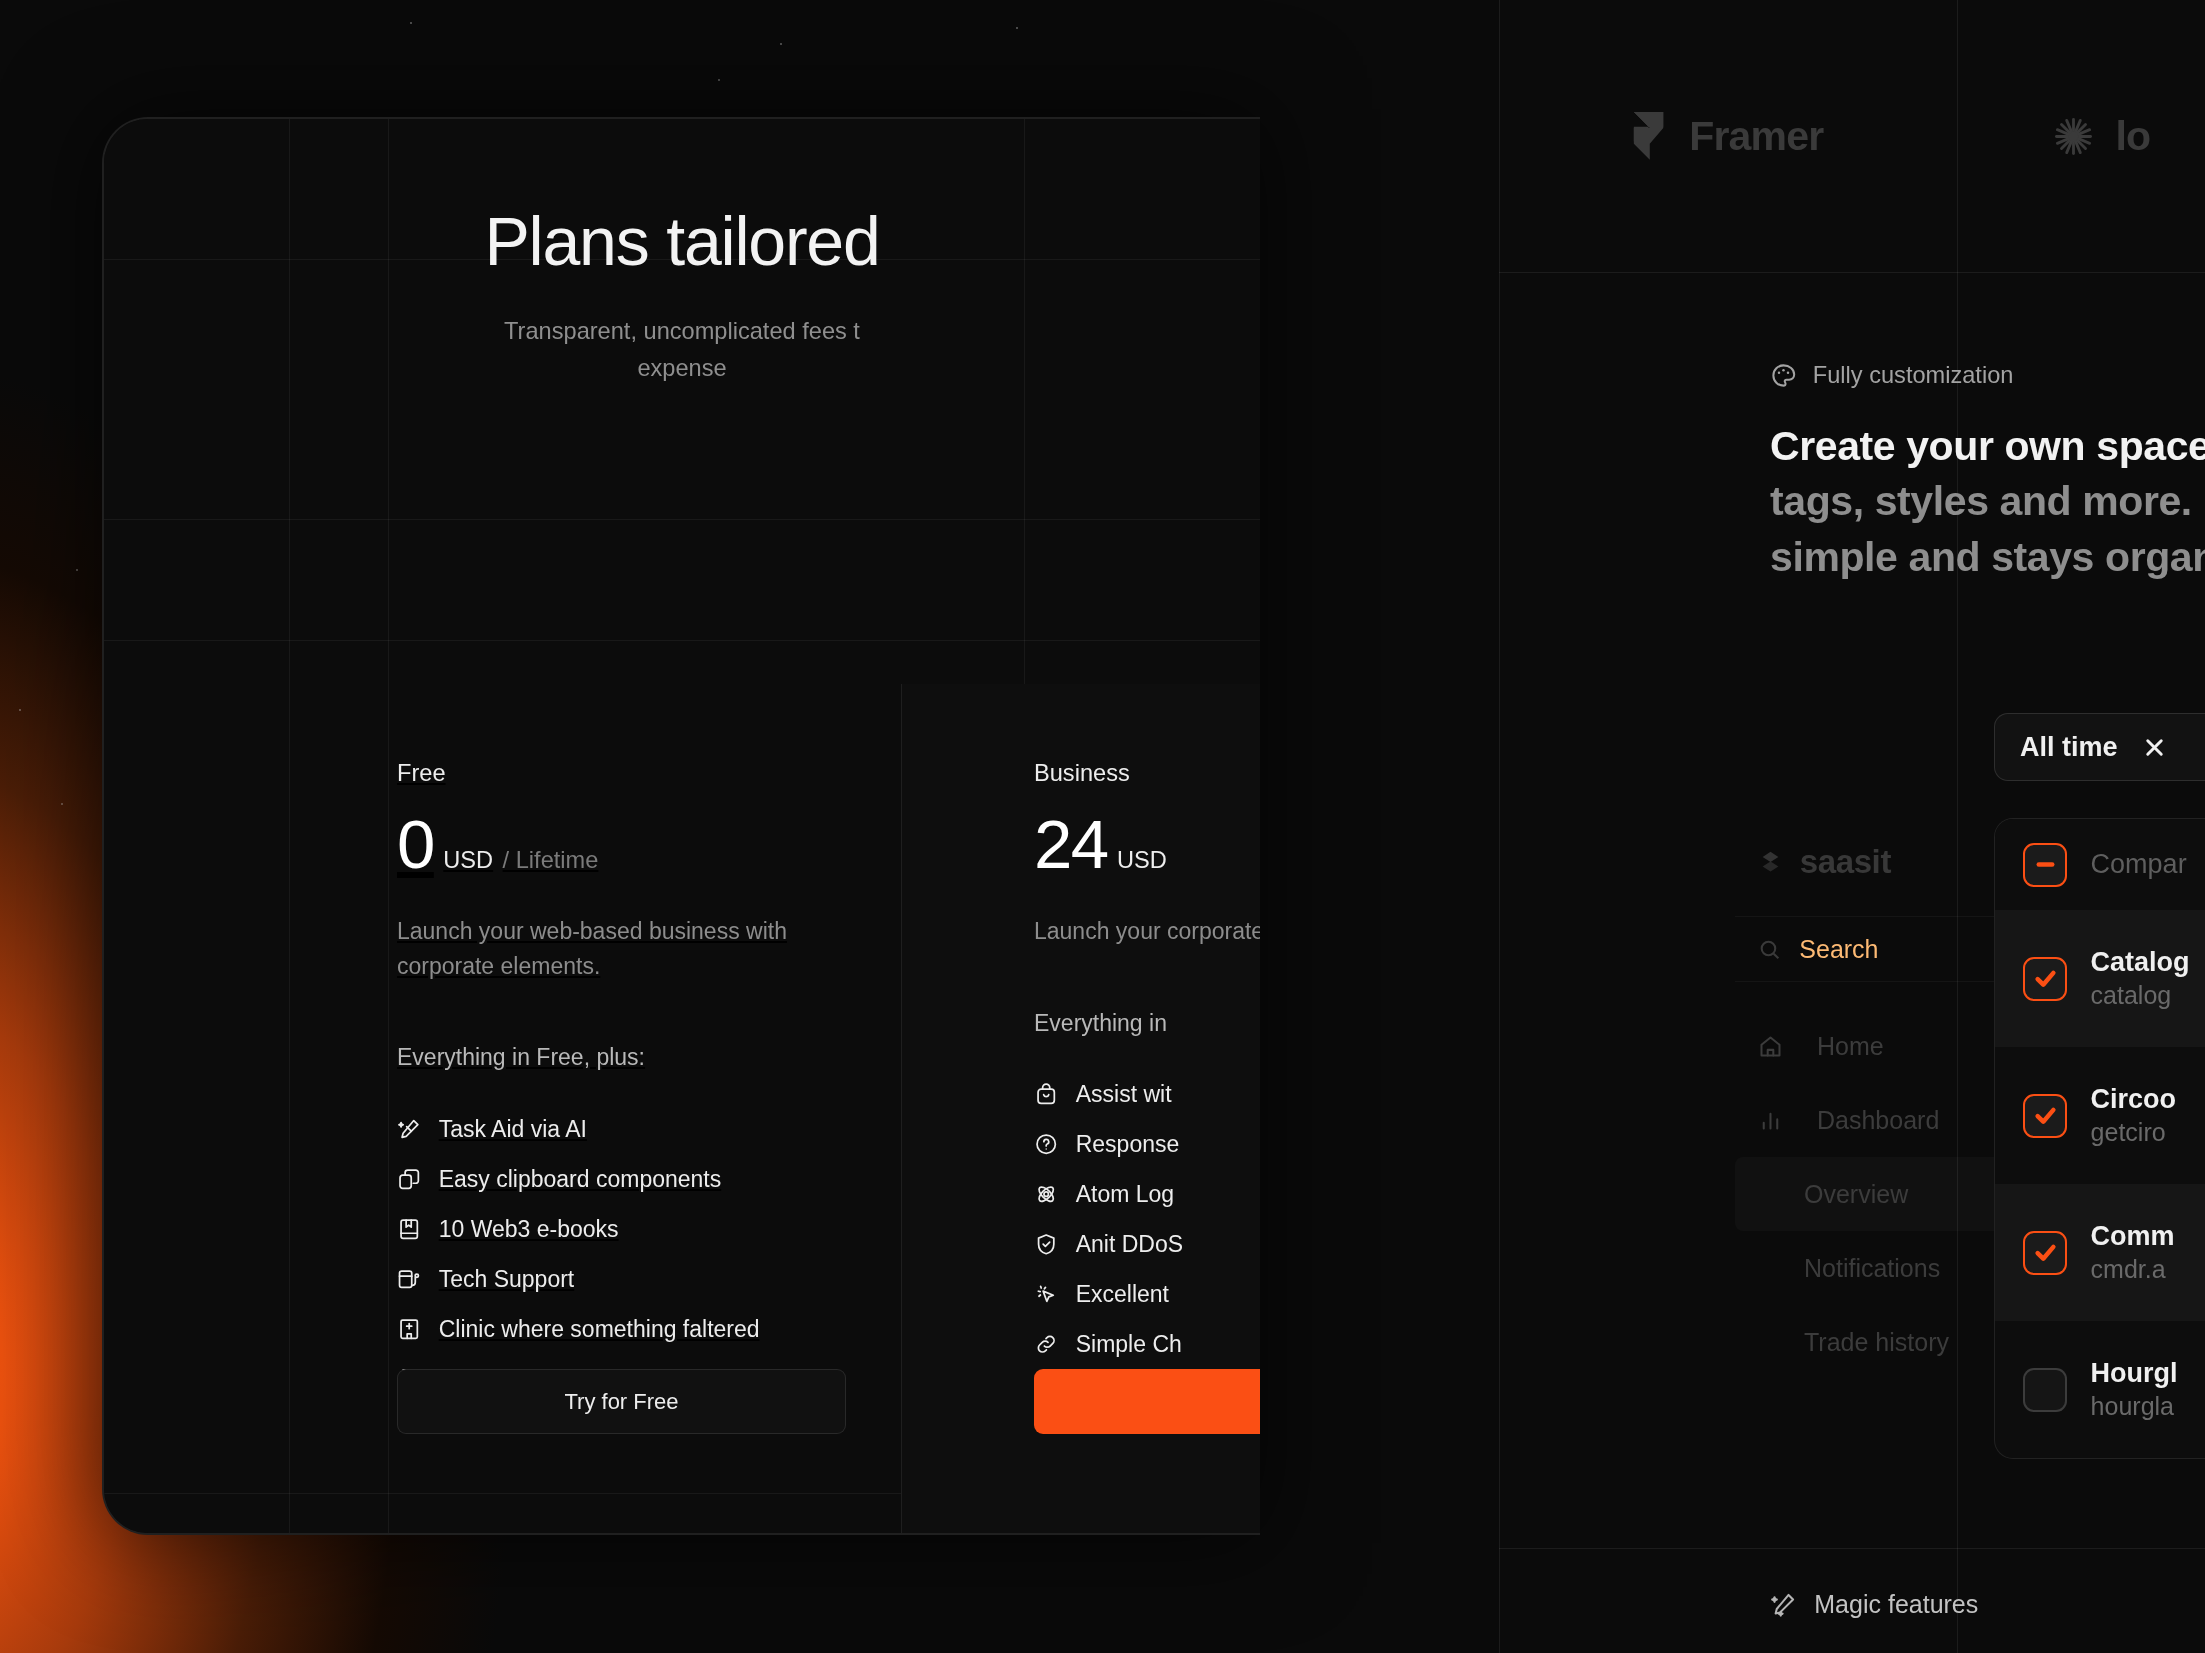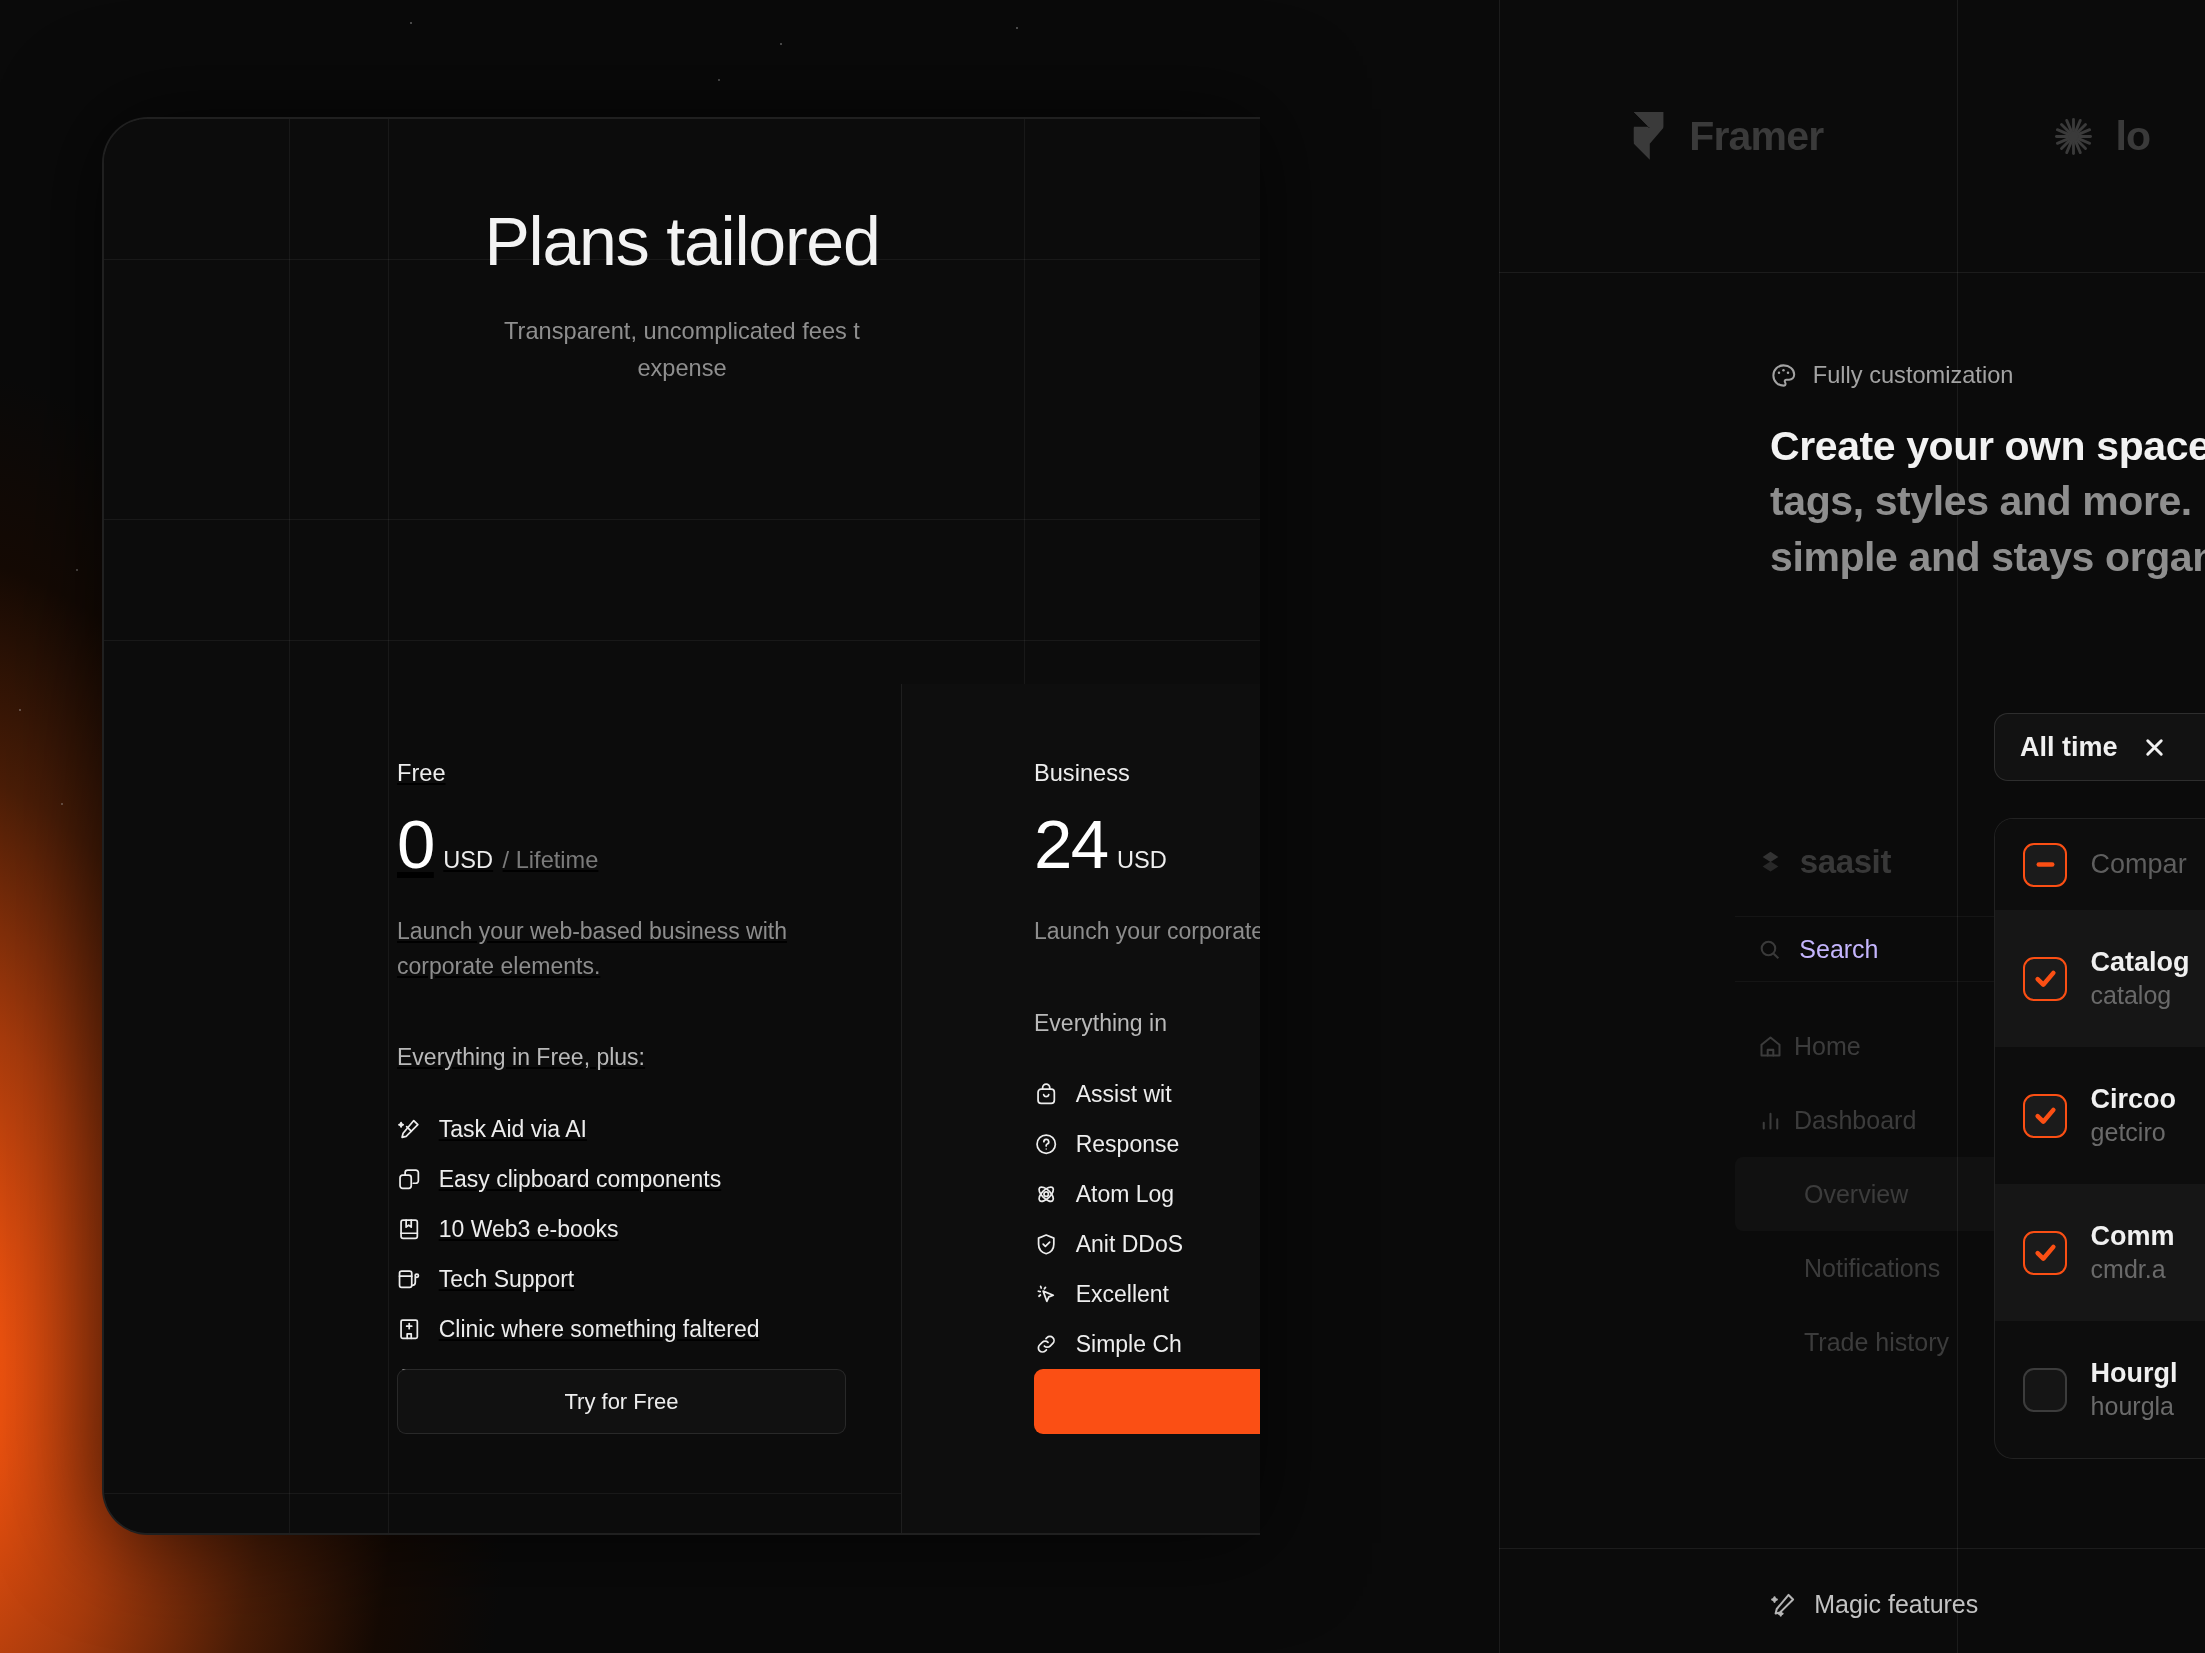--- a/index.html
+++ b/index.html
@@ -114,23 +114,23 @@
     position:absolute; left:236px; top:843px; width:378px; color:#2e2e2e;
   }
   .saas .brand{display:flex;align-items:center;gap:15.8px;padding-left:22px;}
   .saas .brand svg{width:27px;height:27px;fill:#333;}
   .saas .brand .t{font-size:33px;font-weight:700;letter-spacing:-0.4px;color:#383838;}
   .saas .search{
     margin-top:35px;height:66px;display:flex;align-items:center;gap:17.3px;padding:0 22px;
     border-top:0.8px solid rgba(255,255,255,.045);border-bottom:0.8px solid rgba(255,255,255,.045);
   }
   .saas .search svg{width:25px;height:25px;stroke:#3a3a3a;fill:none;stroke-width:2;}
-  .saas .search .ph{font-size:25px;color:#c4b5fd;}
+  .saas .search .ph{font-size:25px;color:#fdba74;}
   .saas .nav{margin-top:27px;}
-  .saas .nav .it{display:flex;align-items:center;gap:10px;height:74px;padding-left:22px;font-size:25px;color:#3c3c3c;}
+  .saas .nav .it{display:flex;align-items:center;gap:33px;height:74px;padding-left:22px;font-size:25px;color:#3c3c3c;}
   .saas .nav .it.sub{padding-left:69px;}
   .saas .nav .it.active{background:rgba(255,255,255,.028);border-radius:7.9px;}
   .saas .nav .it svg{width:27px;height:27px;stroke:#3c3c3c;fill:none;stroke-width:1.8;stroke-linecap:round;stroke-linejoin:round;}
 
   
   .filters{position:absolute; left:495px; top:713px; width:331px;}
   .chip{
     height:68px;border:0.8px solid rgba(255,255,255,.12);border-radius:14px;background:#121212;
     display:flex;align-items:center;gap:23.6px;padding:0 25px;width:228px;
   }

